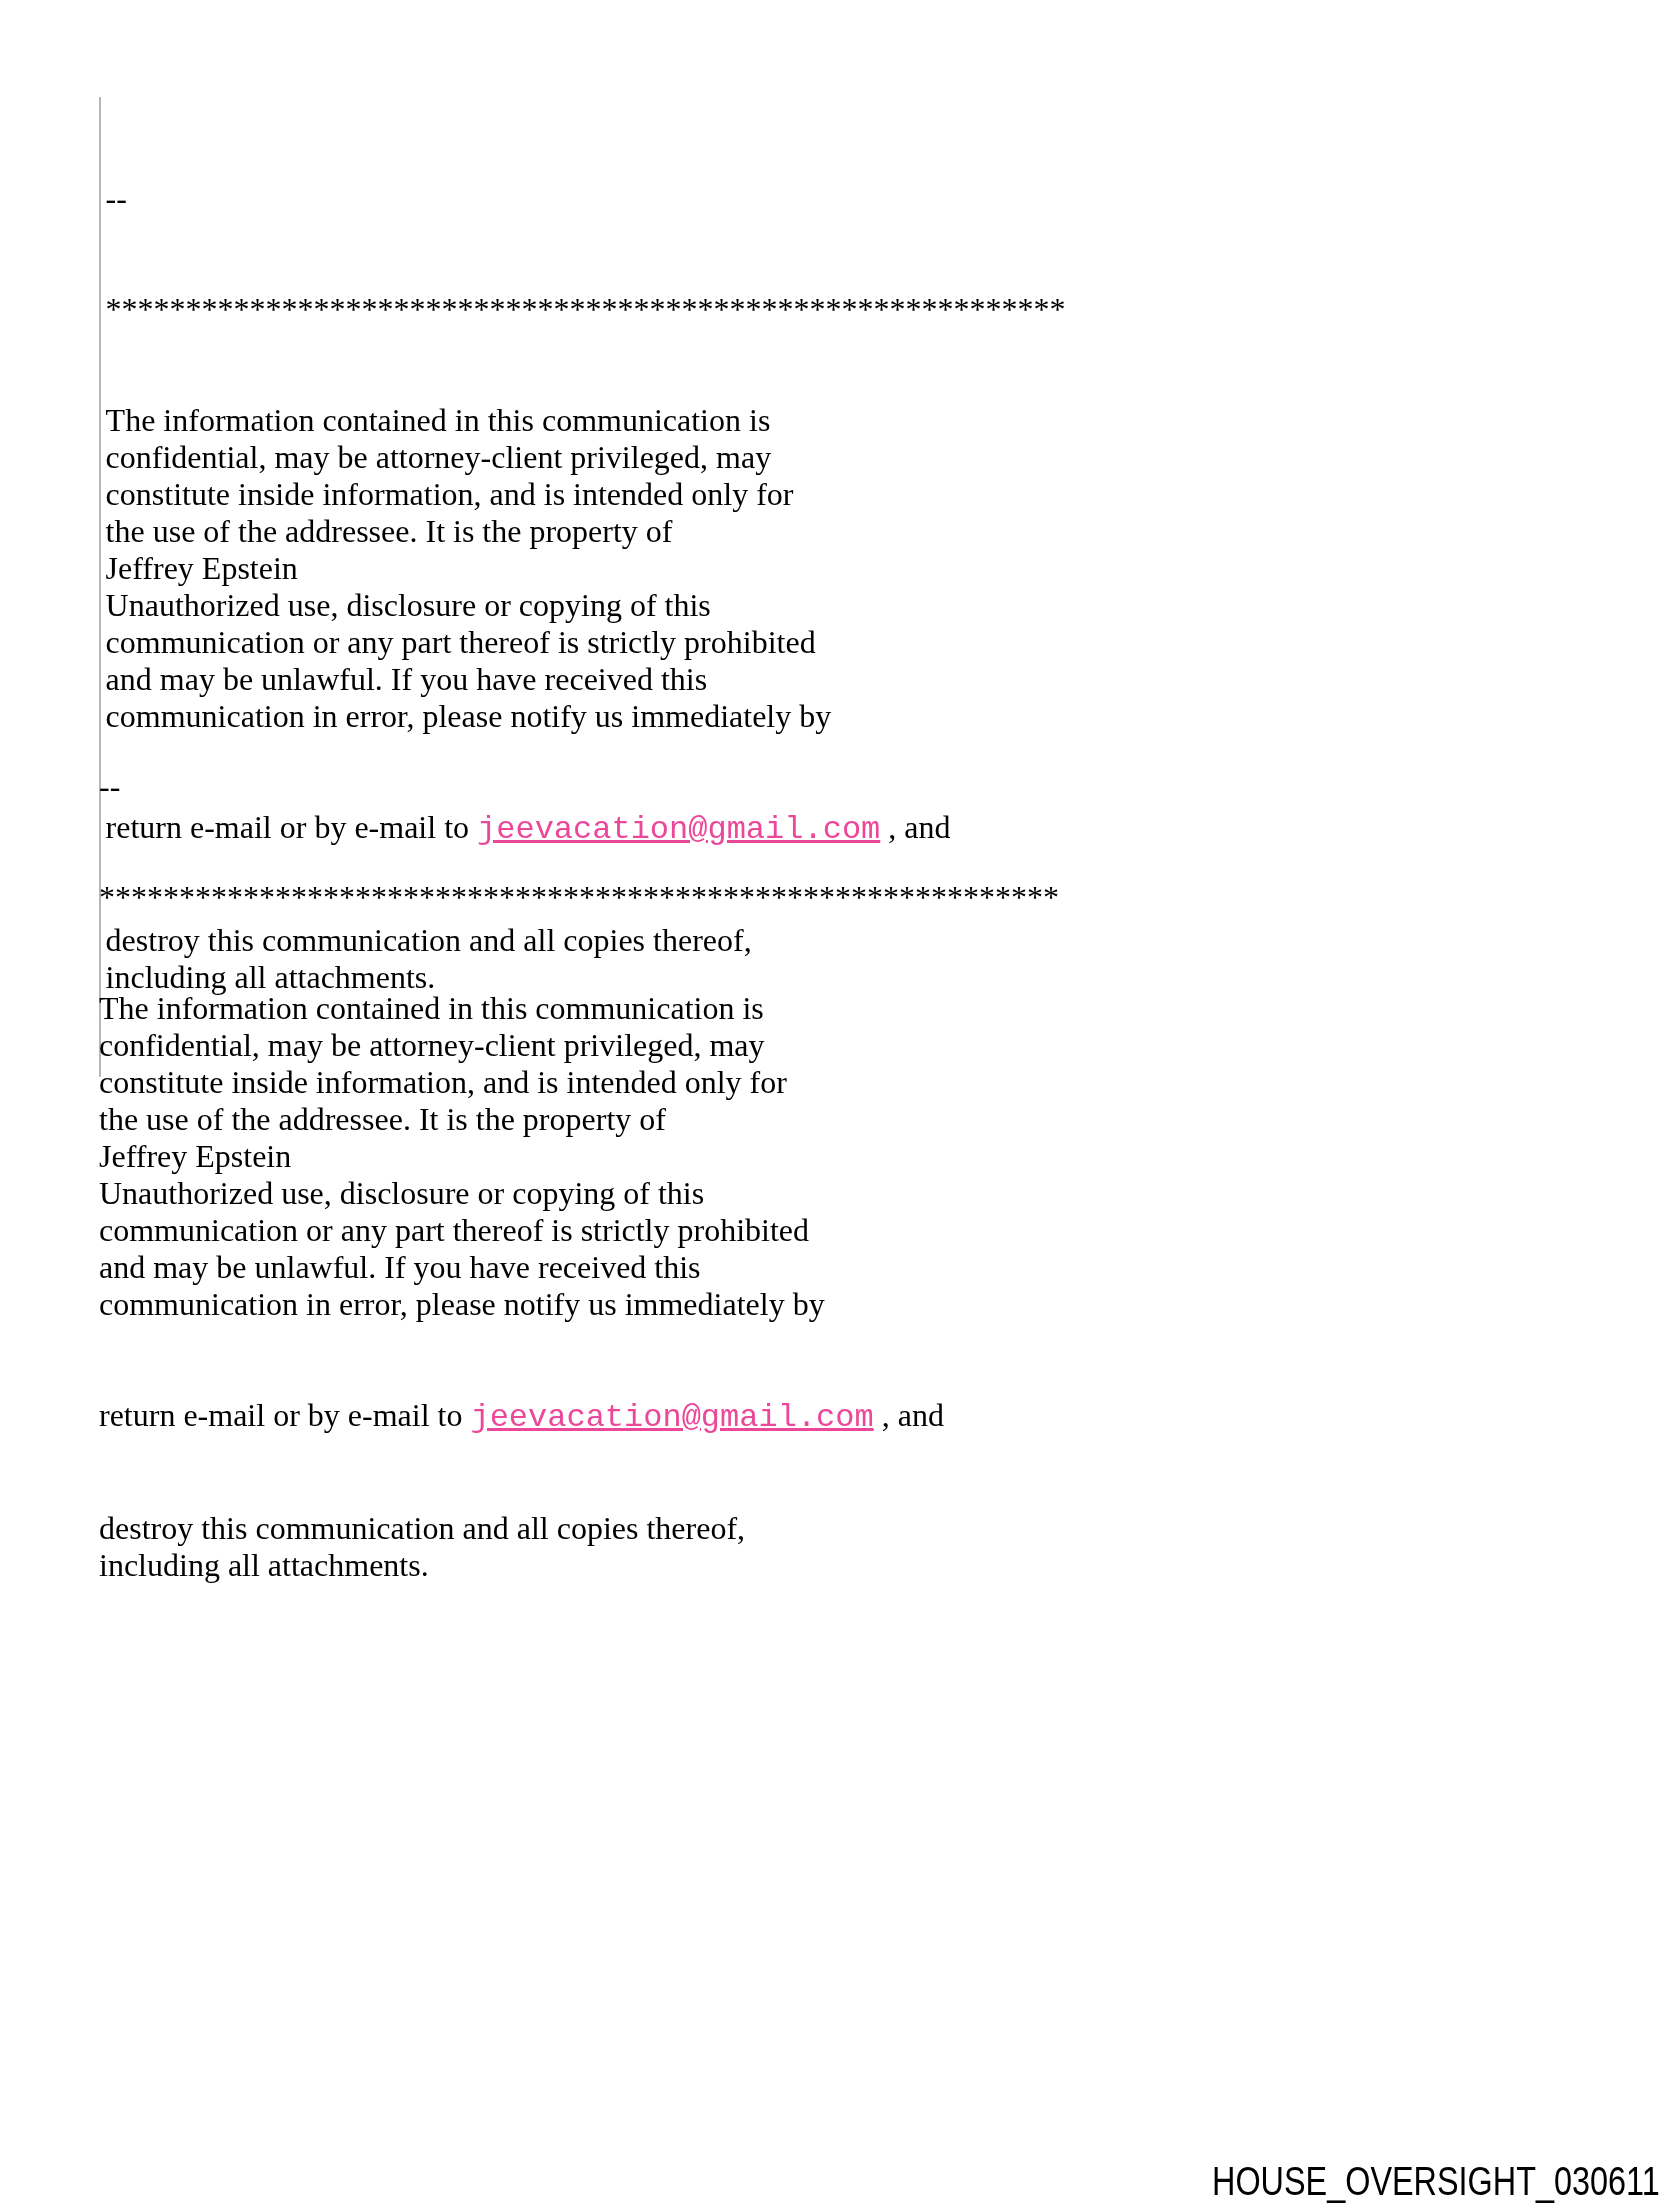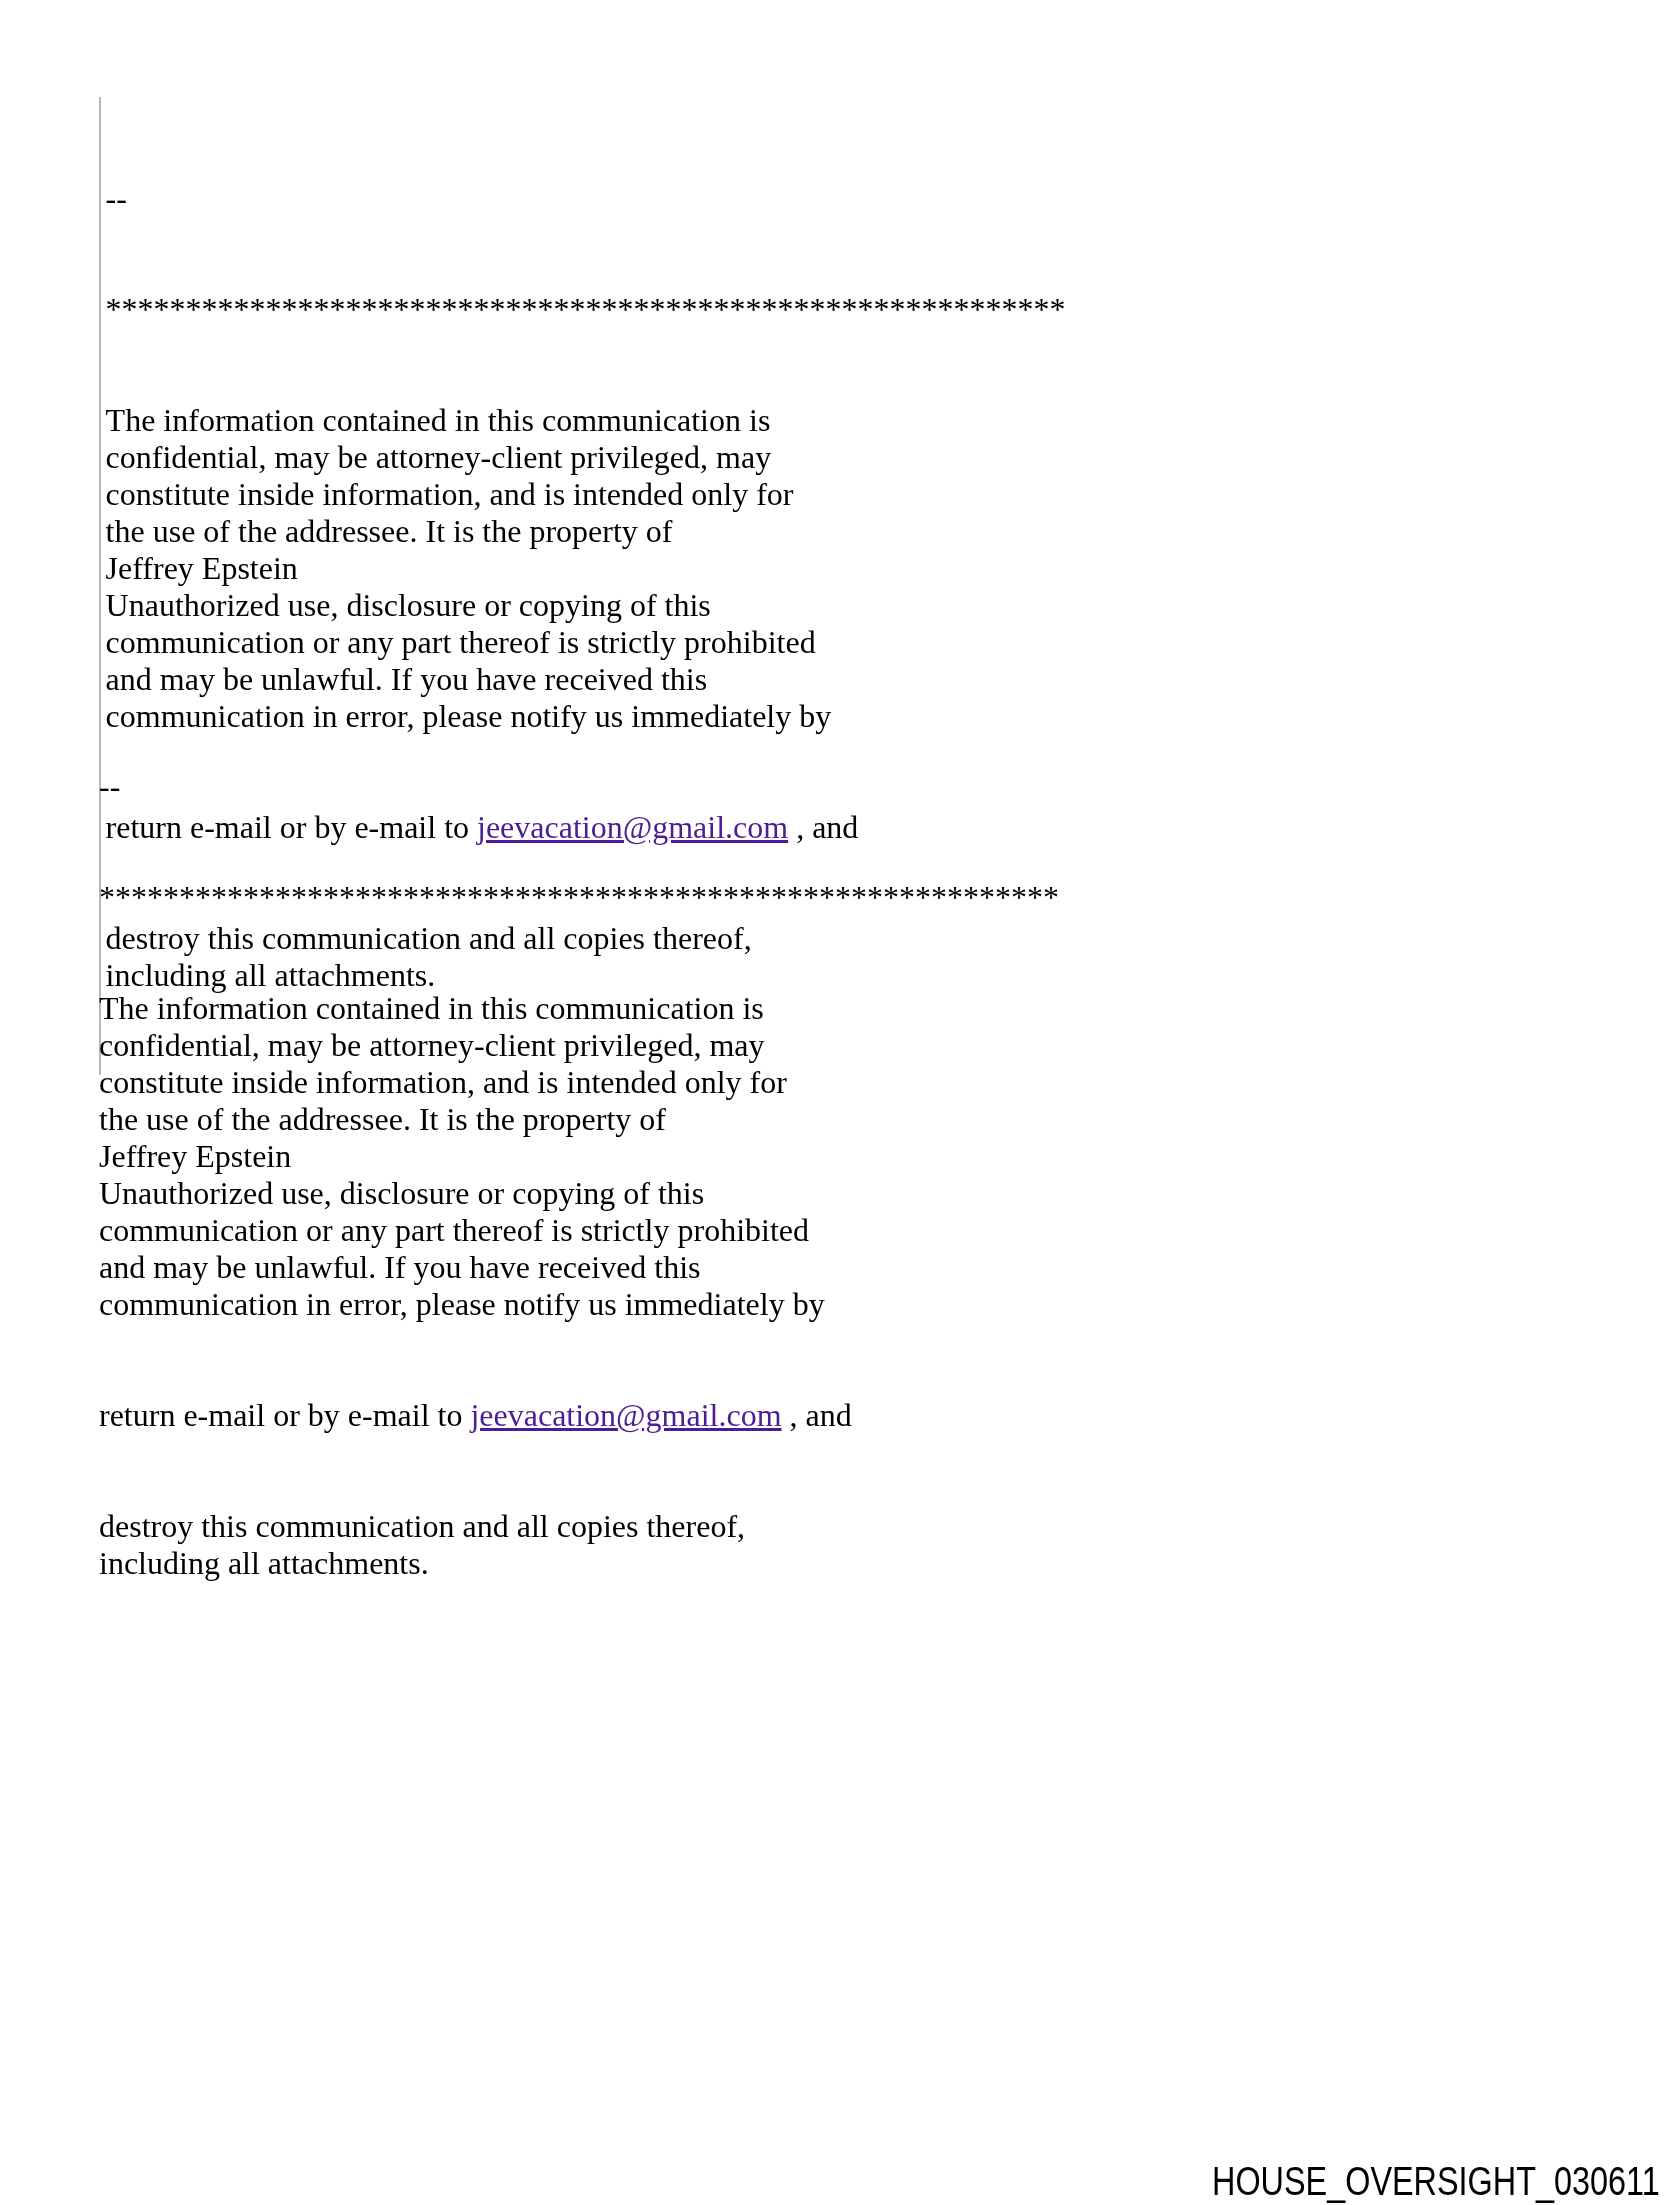--- a/index.html
+++ b/index.html
@@ -29,23 +29,24 @@
     padding: 9.2px 0 6.5px 4.6px;
   }
   .disclaimer-block.plain {
     top: 694px;
     padding: 0;
   }
   .line {
     white-space: pre;
   }
   .email-link {
-    color: #4c1d95;
+    color: #ec4899;
     text-decoration: underline;
     cursor: pointer;
+    font-family: Liberation Mono, monospace;
   }
   .bates-stamp {
     position: absolute;
     right: 9.2px;
     bottom: 1.3px;
     font-family: "Liberation Sans", sans-serif;
     font-size: 41px;
     line-height: 1.1;
     white-space: nowrap;
     transform: scaleX(0.79);

